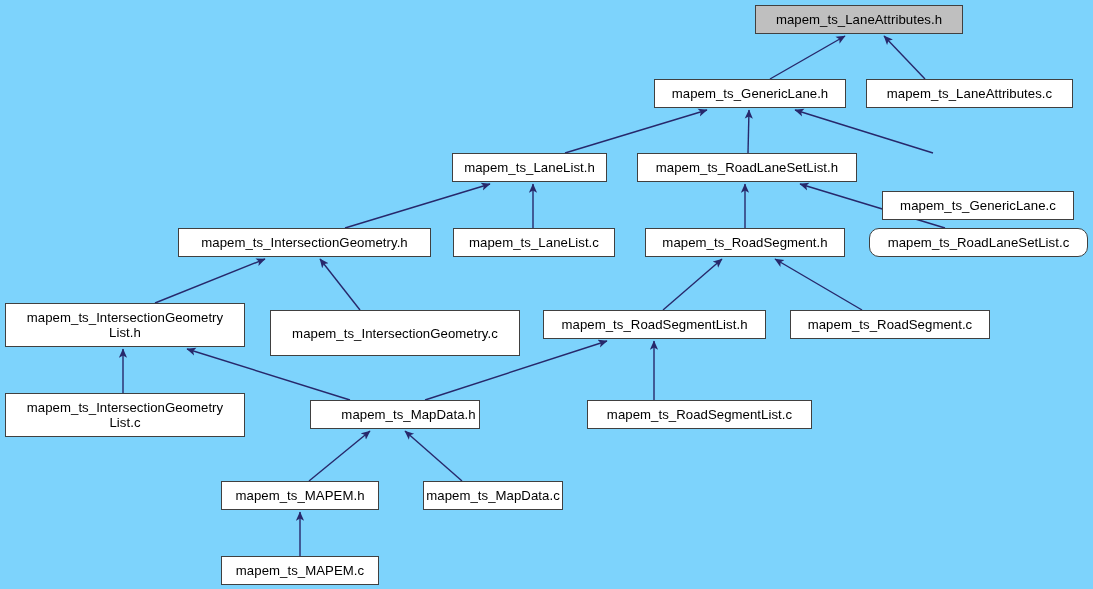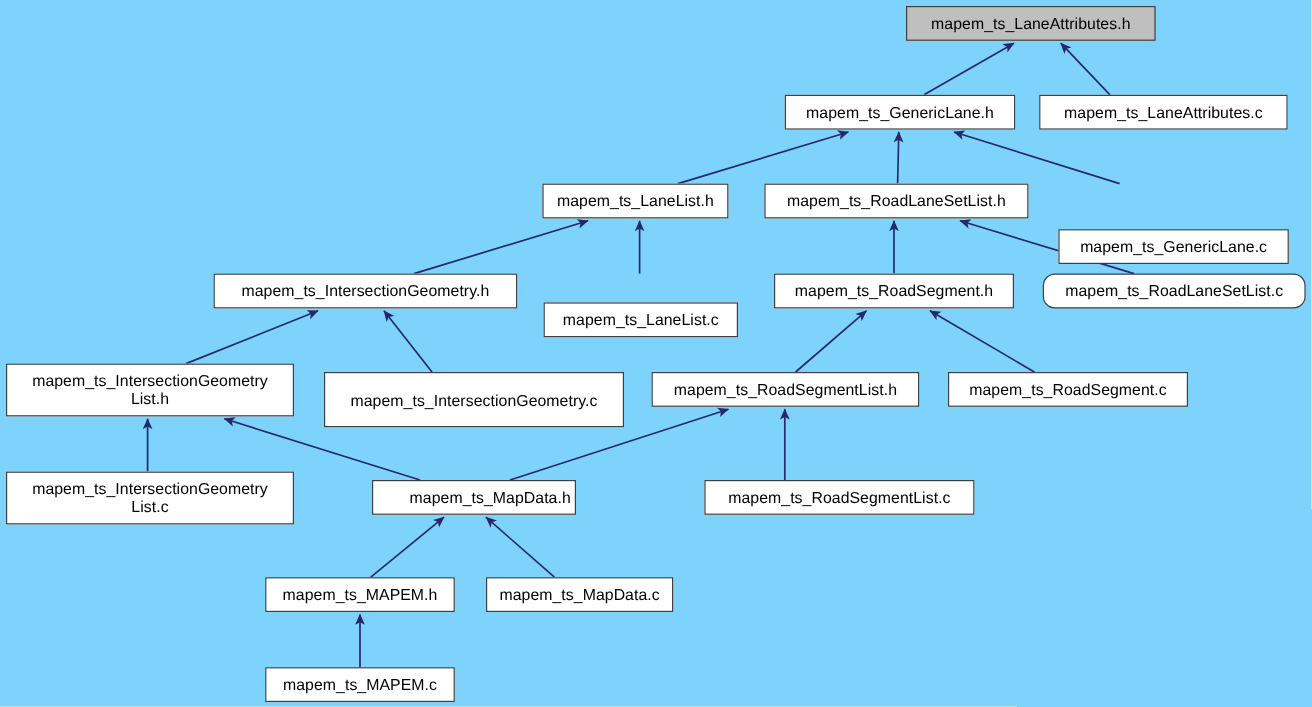--- a/index.html
+++ b/index.html
@@ -76,28 +76,28 @@
       <line x1="462" y1="481" x2="405" y2="431" stroke="#27286b" stroke-width="1.4" marker-end="url(#arrowhead)"></line>
       <line x1="300" y1="556" x2="300" y2="512" stroke="#27286b" stroke-width="1.4" marker-end="url(#arrowhead)"></line>
     </svg>
 <div class="node highlight" style="left: 755px; top: 5px; width: 208px; height: 29px;"><span class="label">mapem_ts_LaneAttributes.h</span></div>
     <div class="node" style="left: 654px; top: 79px; width: 192px; height: 29px;"><span class="label">mapem_ts_GenericLane.h</span></div>
     <div class="node" style="left: 866px; top: 79px; width: 207px; height: 29px;"><span class="label">mapem_ts_LaneAttributes.c</span></div>
     <div class="node" style="left: 452px; top: 153px; width: 155px; height: 29px;"><span class="label">mapem_ts_LaneList.h</span></div>
     <div class="node" style="left: 637px; top: 153px; width: 220px; height: 29px;"><span class="label">mapem_ts_RoadLaneSetList.h</span></div>
     <div class="node" style="left: 882px; top: 153px; width: 192px; height: 29px; margin-top: 38px;"><span class="label">mapem_ts_GenericLane.c</span></div>
     <div class="node" style="left: 178px; top: 228px; width: 253px; height: 29px;"><span class="label">mapem_ts_IntersectionGeometry.h</span></div>
-    <div class="node" style="left: 453px; top: 228px; width: 162px; height: 29px; margin-top: 24px;"><span class="label">mapem_ts_LaneList.c</span></div>
+    <div class="node" style="left: 453px; top: 228px; width: 162px; height: 29px;"><span class="label">mapem_ts_LaneList.c</span></div>
     <div class="node" style="left: 645px; top: 228px; width: 200px; height: 29px;"><span class="label">mapem_ts_RoadSegment.h</span></div>
     <div class="node" style="left: 869px; top: 228px; width: 219px; height: 29px; border-radius: 10px;"><span class="label">mapem_ts_RoadLaneSetList.c</span></div>
     <div class="node" style="left: 5px; top: 303px; width: 240px; height: 44px;"><span class="label">mapem_ts_IntersectionGeometry
 List.h</span></div>
     <div class="node" style="left: 270px; top: 310px; width: 250px; height: 46px;"><span class="label">mapem_ts_IntersectionGeometry.c</span></div>
     <div class="node" style="left: 543px; top: 310px; width: 223px; height: 29px;"><span class="label">mapem_ts_RoadSegmentList.h</span></div>
     <div class="node" style="left: 790px; top: 310px; width: 200px; height: 29px;"><span class="label">mapem_ts_RoadSegment.c</span></div>
     <div class="node" style="left: 5px; top: 393px; width: 240px; height: 44px;"><span class="label">mapem_ts_IntersectionGeometry
 List.c</span></div>
     <div class="node" style="left: 310px; top: 400px; width: 170px; height: 29px; padding-left: 27px;"><span class="label">mapem_ts_MapData.h</span></div>
     <div class="node" style="left: 542px; top: 400px; width: 225px; height: 29px; margin-left: 45px;"><span class="label">mapem_ts_RoadSegmentList.c</span></div>
     <div class="node" style="left: 221px; top: 481px; width: 158px; height: 29px;"><span class="label">mapem_ts_MAPEM.h</span></div>
-    <div class="node" style="left: 405px; top: 481px; width: 156px; height: 29px;"><span class="label">mapem_ts_MapData.c</span></div>
+    <div class="node" style="left: 423px; top: 481px; width: 140px; height: 29px;"><span class="label">mapem_ts_MapData.c</span></div>
     <div class="node" style="left: 221px; top: 556px; width: 158px; height: 29px;"><span class="label">mapem_ts_MAPEM.c</span></div>
   </div>
 
 </body></html>

